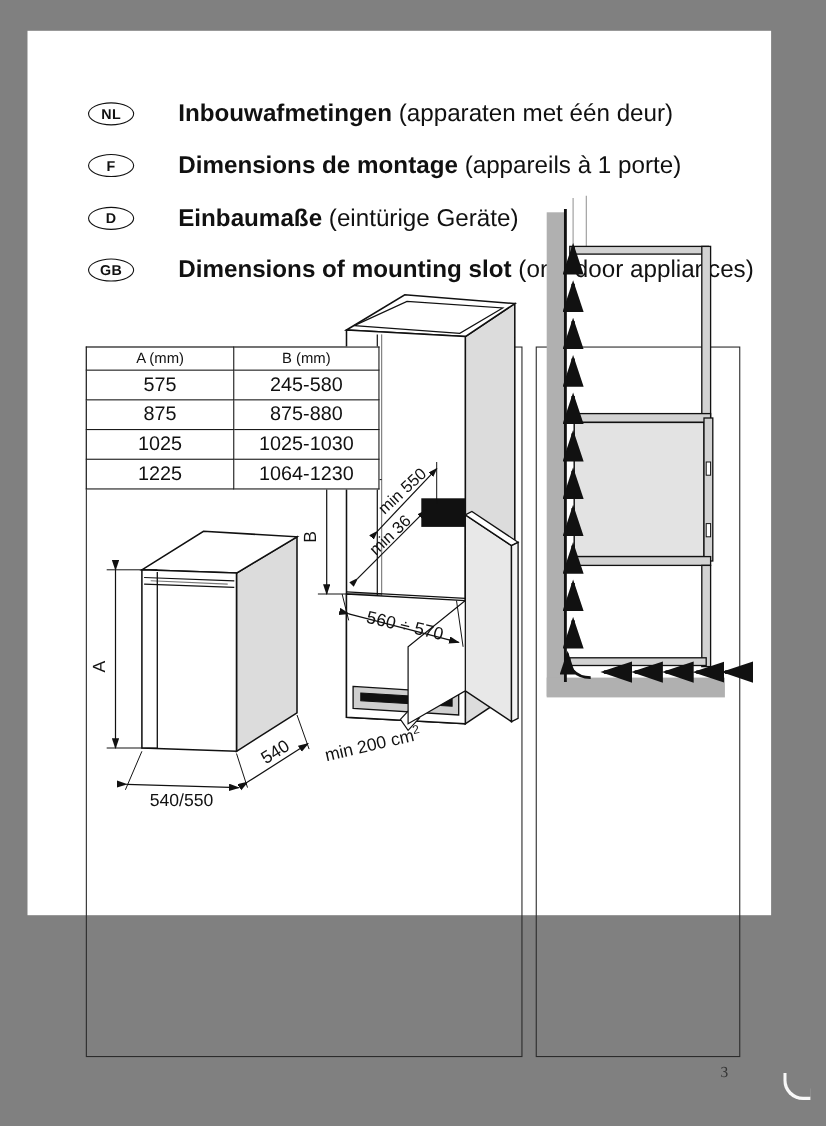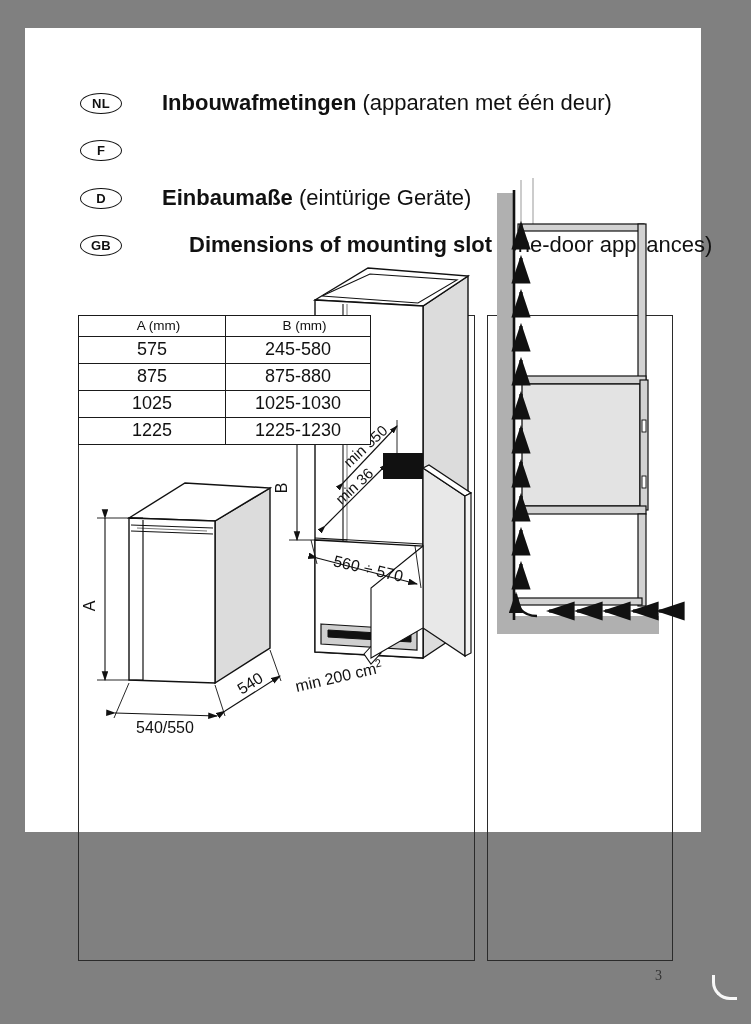--- a/index.html
+++ b/index.html
@@ -59,21 +59,21 @@
     border-collapse:collapse;
   }
   #spec-table td,#spec-table th{
     border:1.5px solid #1a1a1a;
     text-align:center;
     font-size:18px;
     color:#111;
     padding:2px 0 3px 0;
     font-weight:normal;
   }
-  #spec-table th{font-size:13.5px;padding-left:13px;}
+  #spec-table th{font-size:13.5px;}
   .col-a{width:133px;}
   .col-b{width:131px;}
 
   
   .frame{
     position:absolute;
     border:1.7px solid #2b2b2b;
     box-sizing:border-box;
     background:transparent;
   }
@@ -103,31 +103,35 @@
   <div class="lang-row" style="left:55px;top:62px;">
     <div class="badge">NL</div>
     <div class="lang-text">
       <b>Inbouwafmetingen</b>
       <span>(apparaten met één deur)</span>
     </div>
   </div>
 
   <div class="lang-row" style="left:55px;top:109px;">
     <div class="badge">F</div>
+    <div class="lang-text">
+      <b>Dimensions de montage</b>
+      <span>(appareils à 1 porte)</span>
+    </div>
   </div>
 
   <div class="lang-row" style="left:55px;top:157px;">
     <div class="badge">D</div>
     <div class="lang-text">
       <b>Einbaumaße</b>
       <span>(eintürige Geräte)</span>
     </div>
   </div>
 
-  <div class="lang-row" style="left:55px;top:204px;gap:27px;">
+  <div class="lang-row" style="left:55px;top:204px;">
     <div class="badge">GB</div>
     <div class="lang-text">
       <b>Dimensions of mounting slot</b>
       <span>(one-door appliances)</span>
     </div>
   </div>
 
   <div class="frame" id="frame-left"></div>
   <div class="frame" id="frame-right"></div>
 
@@ -144,21 +148,21 @@
     <tr>
       <td>875</td>
       <td>875-880</td>
     </tr>
     <tr>
       <td>1025</td>
       <td>1025-1030</td>
     </tr>
     <tr>
       <td>1225</td>
-      <td>1225-1230</td>
+      <td>1064-1230</td>
     </tr>
   </tbody>
     </table>
 
   <svg class="svg-layer" width="676" height="968" viewBox="0 0 676 968">
     <defs>
       <marker id="ah" markerWidth="9" markerHeight="9" refX="8" refY="3" orient="auto" markerUnits="strokeWidth">
         <path d="M0,0 L9,3 L0,6 z" fill="#111"></path>
       </marker>
       <marker id="ahs" markerWidth="8" markerHeight="8" refX="7" refY="2.6" orient="auto" markerUnits="strokeWidth">

